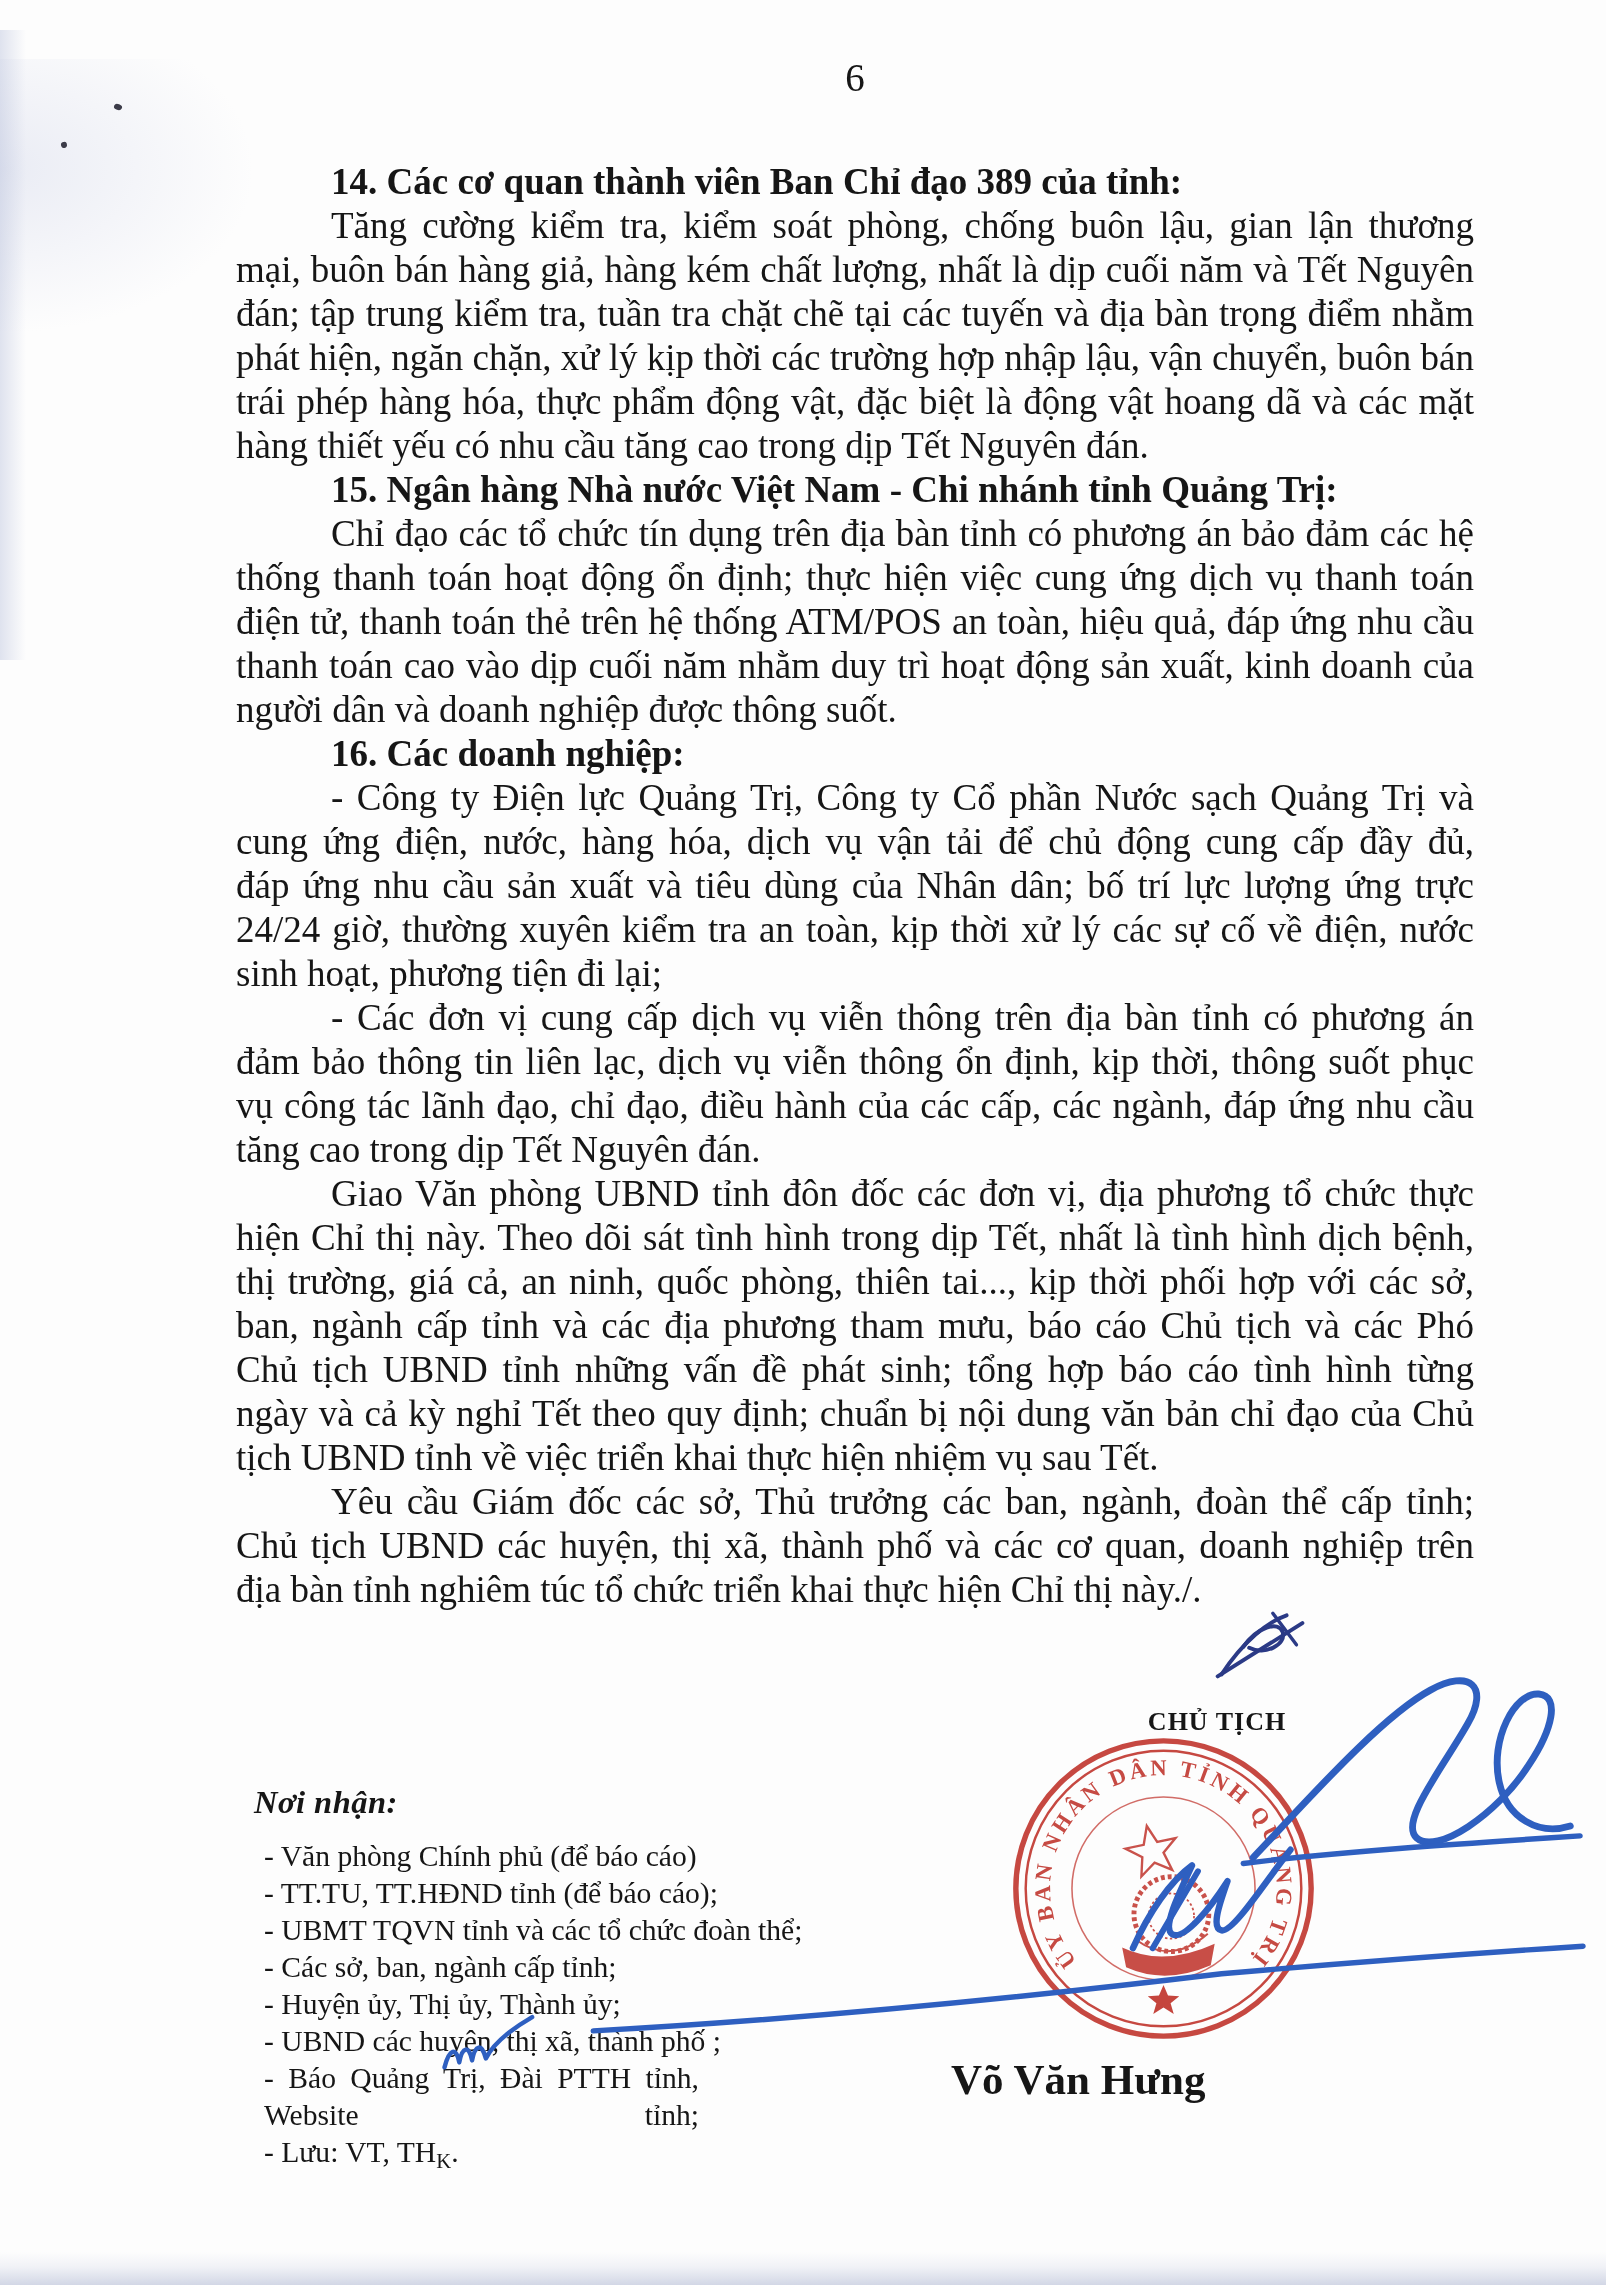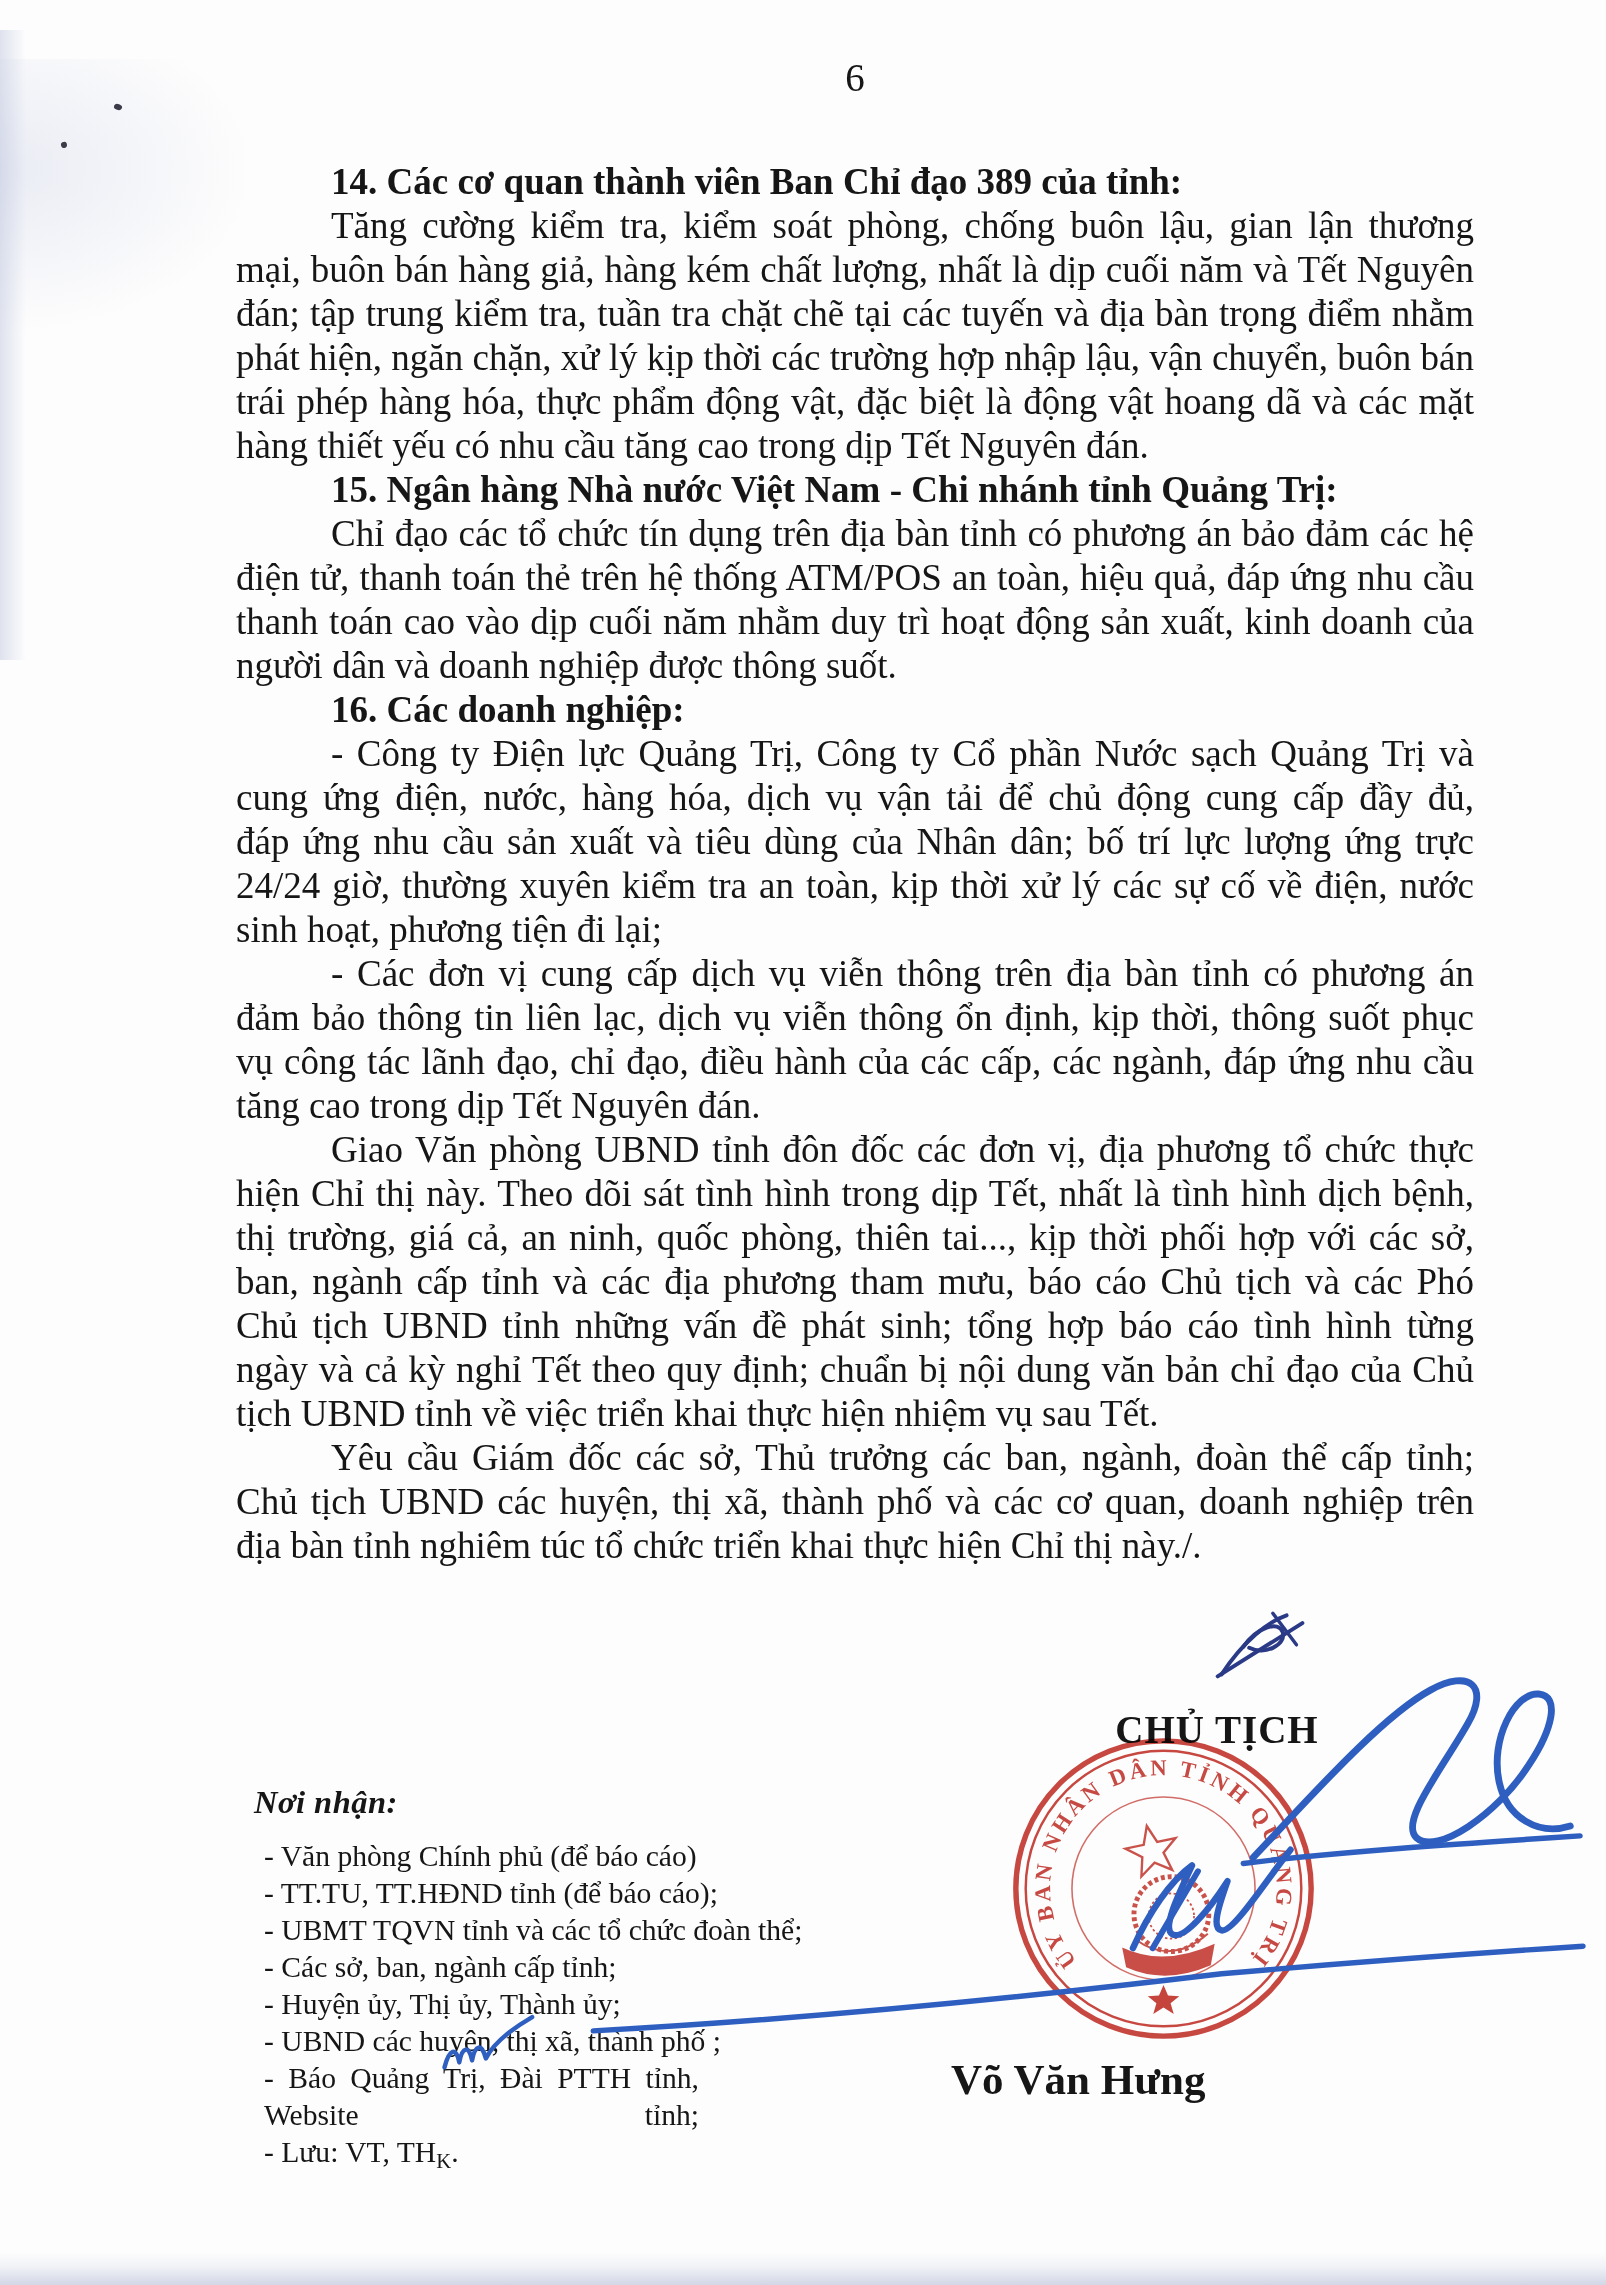--- a/index.html
+++ b/index.html
@@ -64,21 +64,21 @@
   .recipients .rec-item.justified{
     white-space:normal;
     text-align:justify;text-align-last:justify;
   }
   .recipients .sub{font-size:20.7px;vertical-align:-5.9px;}
 
   .sig-block{
     position:absolute;left:951px;top:1707px;width:532px;
     text-align:center;
   }
-  .sig-title{font-weight:bold;font-size:39px;letter-spacing:1px;}
+  .sig-title{font-weight:bold;font-size:26px;letter-spacing:1px;}
   .sig-name{
     position:absolute;left:951px;top:2055px;width:532px;
     text-align:left;font-weight:bold;font-size:43px;
   }
 
   .stamp-svg{position:absolute;left:1006px;top:1731px;mix-blend-mode:multiply;}
   .ink-svg{position:absolute;left:0;top:0;pointer-events:none;}
 </style>
 </head>
 <body>
@@ -95,20 +95,21 @@
   <div class="body-col" id="body-col">
       <div class="heading">14. Các cơ quan thành viên Ban Chỉ đạo 389 của tỉnh:</div>
       <div class="jline first">Tăng cường kiểm tra, kiểm soát phòng, chống buôn lậu, gian lận thương</div>
       <div class="jline">mại, buôn bán hàng giả, hàng kém chất lượng, nhất là dịp cuối năm và Tết Nguyên</div>
       <div class="jline">đán; tập trung kiểm tra, tuần tra chặt chẽ tại các tuyến và địa bàn trọng điểm nhằm</div>
       <div class="jline">phát hiện, ngăn chặn, xử lý kịp thời các trường hợp nhập lậu, vận chuyển, buôn bán</div>
       <div class="jline">trái phép hàng hóa, thực phẩm động vật, đặc biệt là động vật hoang dã và các mặt</div>
       <div class="jline last">hàng thiết yếu có nhu cầu tăng cao trong dịp Tết Nguyên đán.</div>
       <div class="heading">15. Ngân hàng Nhà nước Việt Nam - Chi nhánh tỉnh Quảng Trị:</div>
       <div class="jline first">Chỉ đạo các tổ chức tín dụng trên địa bàn tỉnh có phương án bảo đảm các hệ</div>
+      <div class="jline">thống thanh toán hoạt động ổn định; thực hiện việc cung ứng dịch vụ thanh toán</div>
       <div class="jline">điện tử, thanh toán thẻ trên hệ thống ATM/POS an toàn, hiệu quả, đáp ứng nhu cầu</div>
       <div class="jline">thanh toán cao vào dịp cuối năm nhằm duy trì hoạt động sản xuất, kinh doanh của</div>
       <div class="jline last">người dân và doanh nghiệp được thông suốt.</div>
       <div class="heading">16. Các doanh nghiệp:</div>
       <div class="jline first">- Công ty Điện lực Quảng Trị, Công ty Cổ phần Nước sạch Quảng Trị và</div>
       <div class="jline">cung ứng điện, nước, hàng hóa, dịch vụ vận tải để chủ động cung cấp đầy đủ,</div>
       <div class="jline">đáp ứng nhu cầu sản xuất và tiêu dùng của Nhân dân; bố trí lực lượng ứng trực</div>
       <div class="jline">24/24 giờ, thường xuyên kiểm tra an toàn, kịp thời xử lý các sự cố về điện, nước</div>
       <div class="jline last">sinh hoạt, phương tiện đi lại;</div>
       <div class="jline first">- Các đơn vị cung cấp dịch vụ viễn thông trên địa bàn tỉnh có phương án</div>

